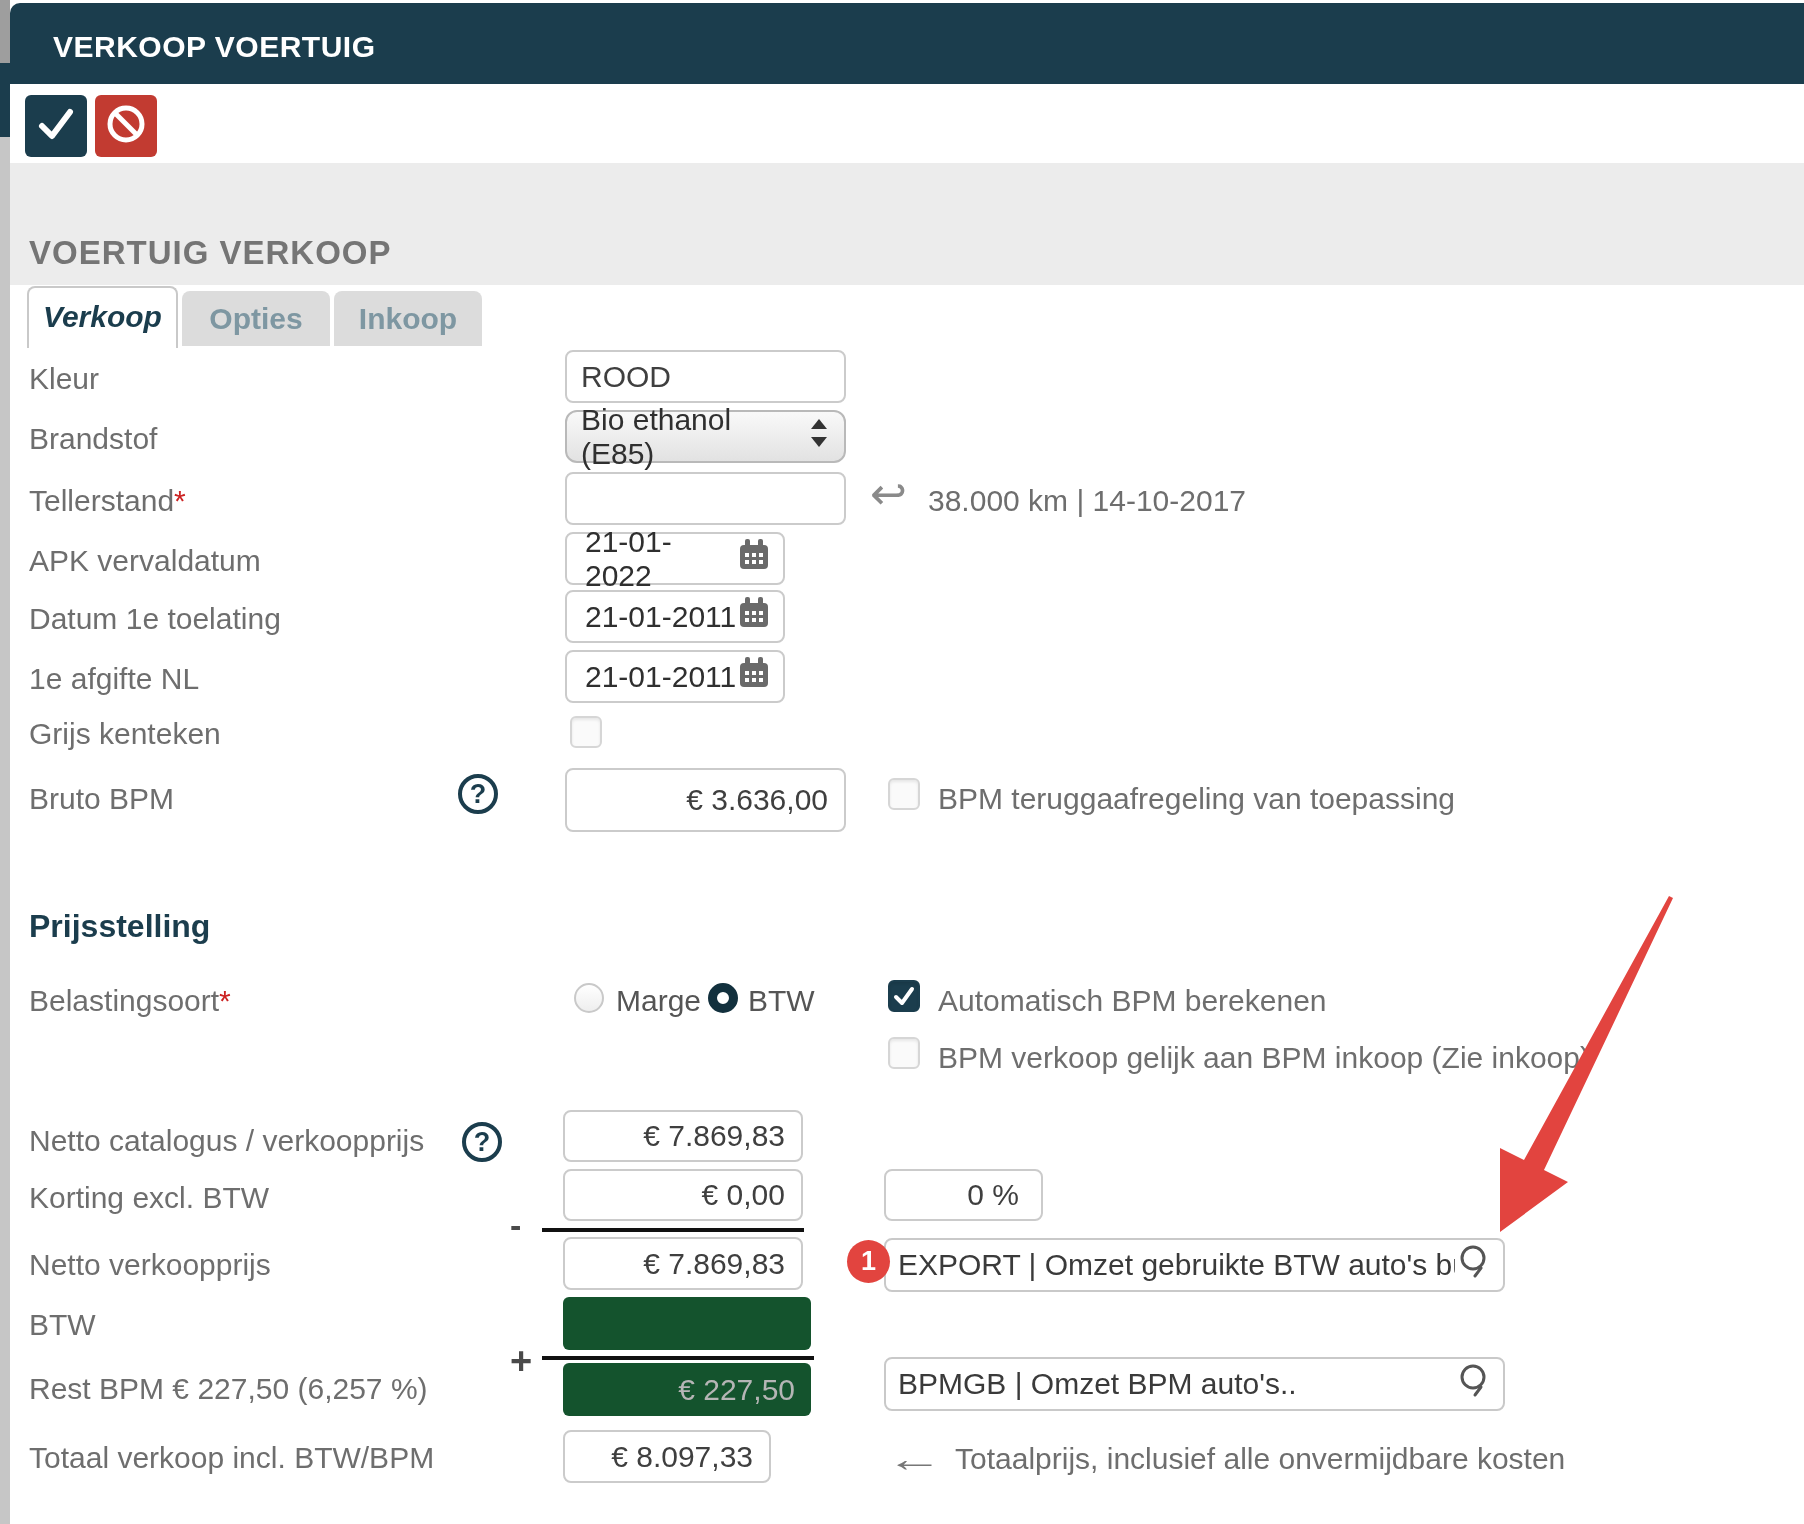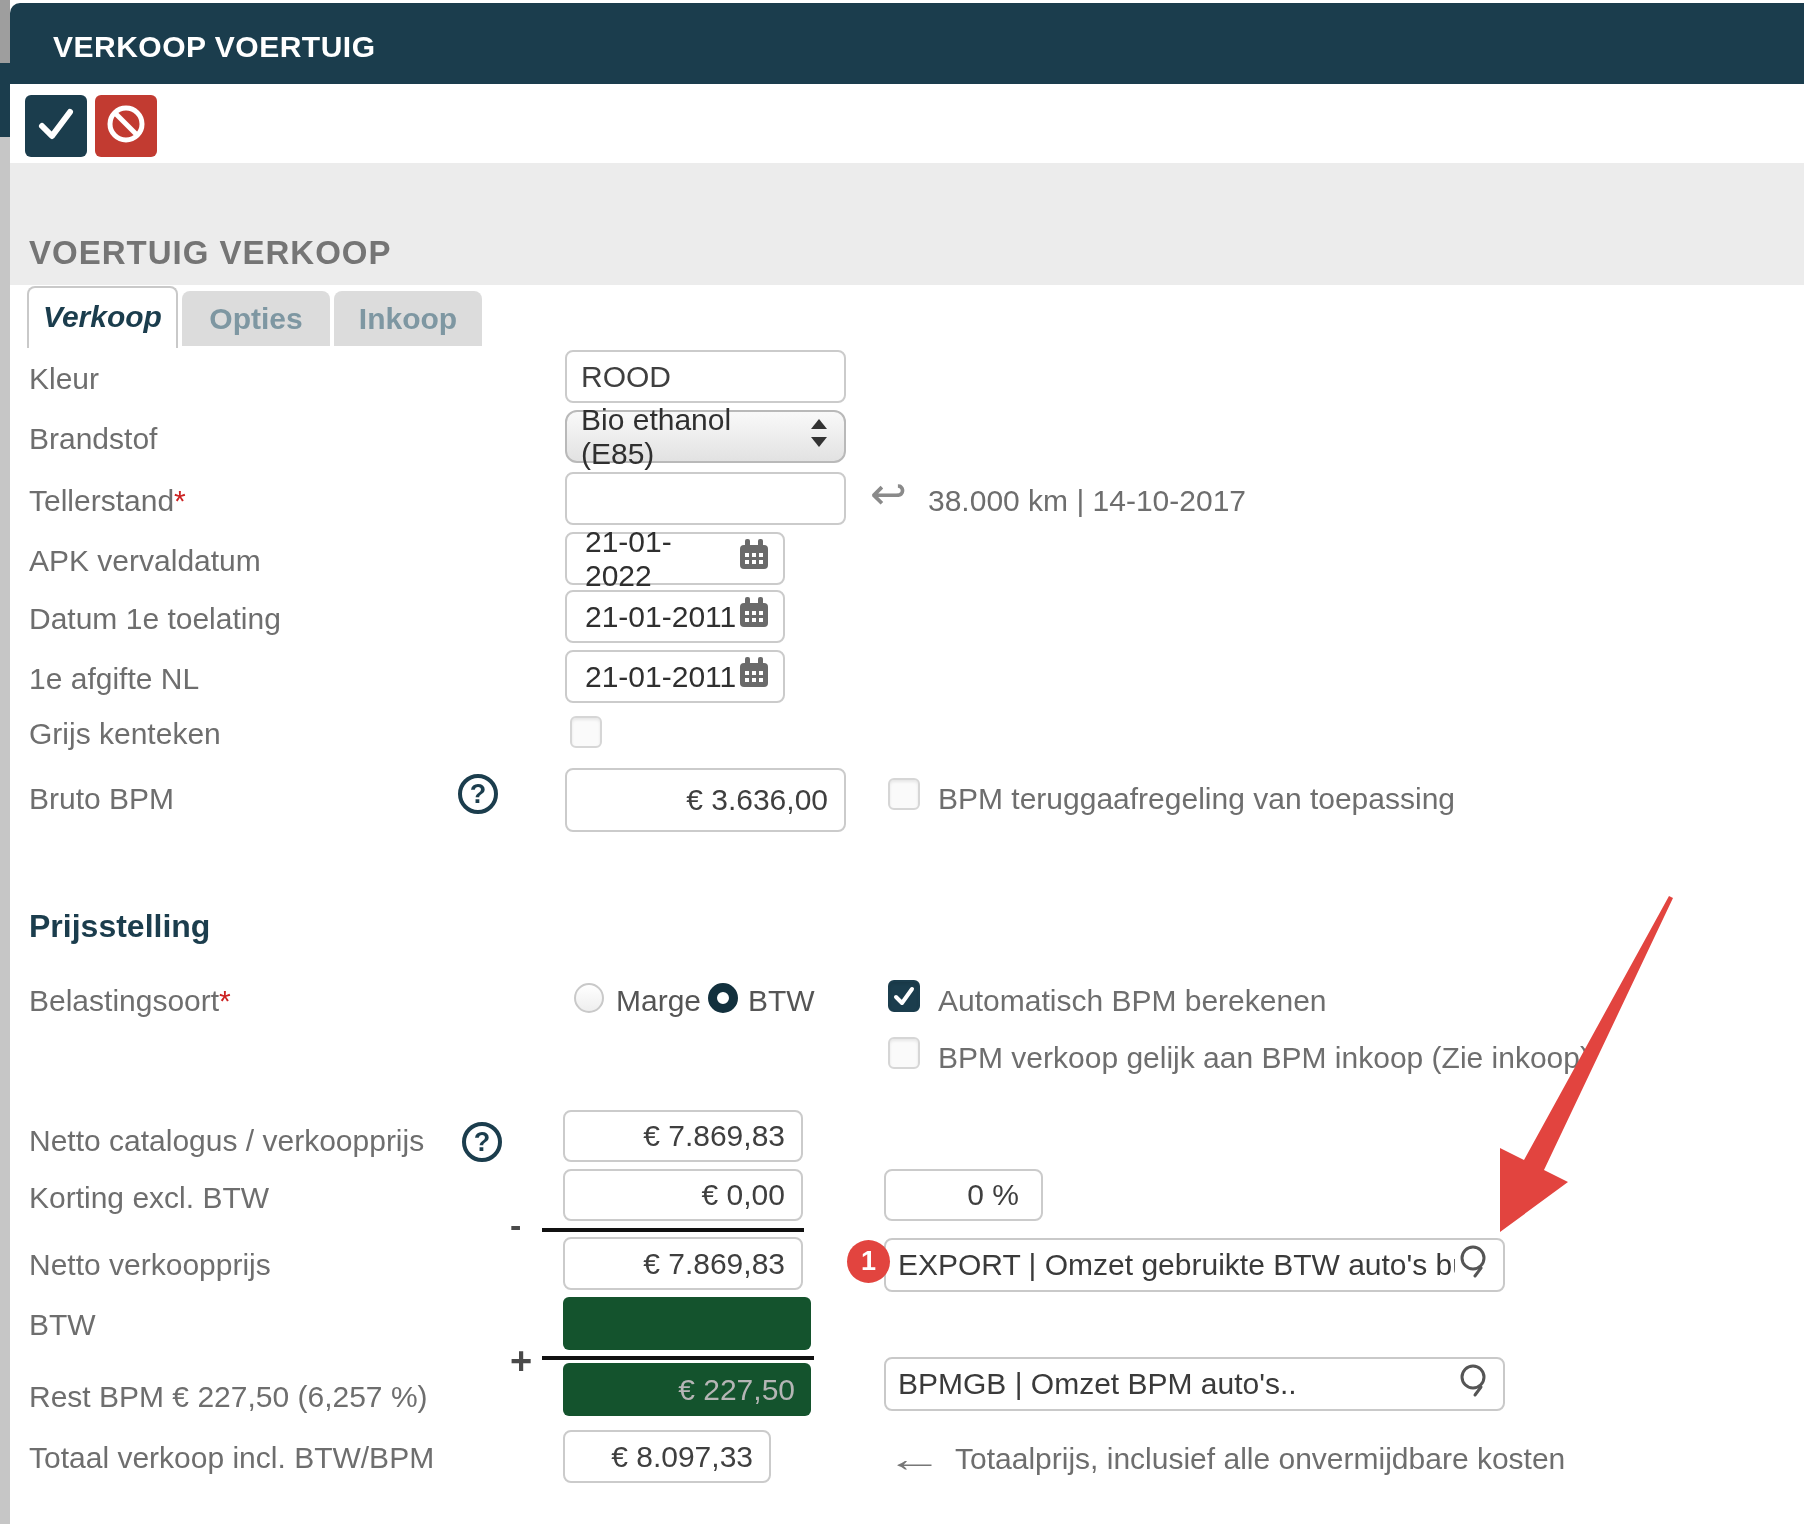--- a/index.html
+++ b/index.html
@@ -234,21 +234,21 @@
         </svg>
     </span>
   </div>
 
   <div class="abs lbl" style="top:1308px;">BTW</div>
   <div class="abs tin dis" style="left:563px;top:1297px;width:248px;height:53px;"></div>
 
   <div class="abs opsign" style="left:510px;top:1340px;font-size:38px;">+</div>
   <div class="abs sumline" style="left:542px;top:1356px;width:272px;"></div>
 
-  <div class="abs lbl" style="top:1372px;margin-top:8px;">Rest BPM € 227,50 (6,257 %)</div>
+  <div class="abs lbl" style="top:1372px;">Rest BPM € 227,50 (6,257 %)</div>
   <div class="abs tin dis money" style="left:563px;top:1363px;width:248px;height:53px;display:flex;align-items:center;justify-content:flex-end;">
       <span>€ 227,50</span>
     </div>
   <div class="abs ledger" style="left:884px;top:1357px;width:621px;height:54px;">
     <span class="txt">BPMGB | Omzet BPM auto's..</span>
     <span>
       <svg width="40" height="40" viewBox="0 0 40 40">
           <circle cx="18" cy="16" r="11" fill="none" stroke="#555" stroke-width="3"></circle>
           <line x1="26" y1="26" x2="20" y2="34" stroke="#555" stroke-width="3" stroke-linecap="round"></line>
         </svg>

